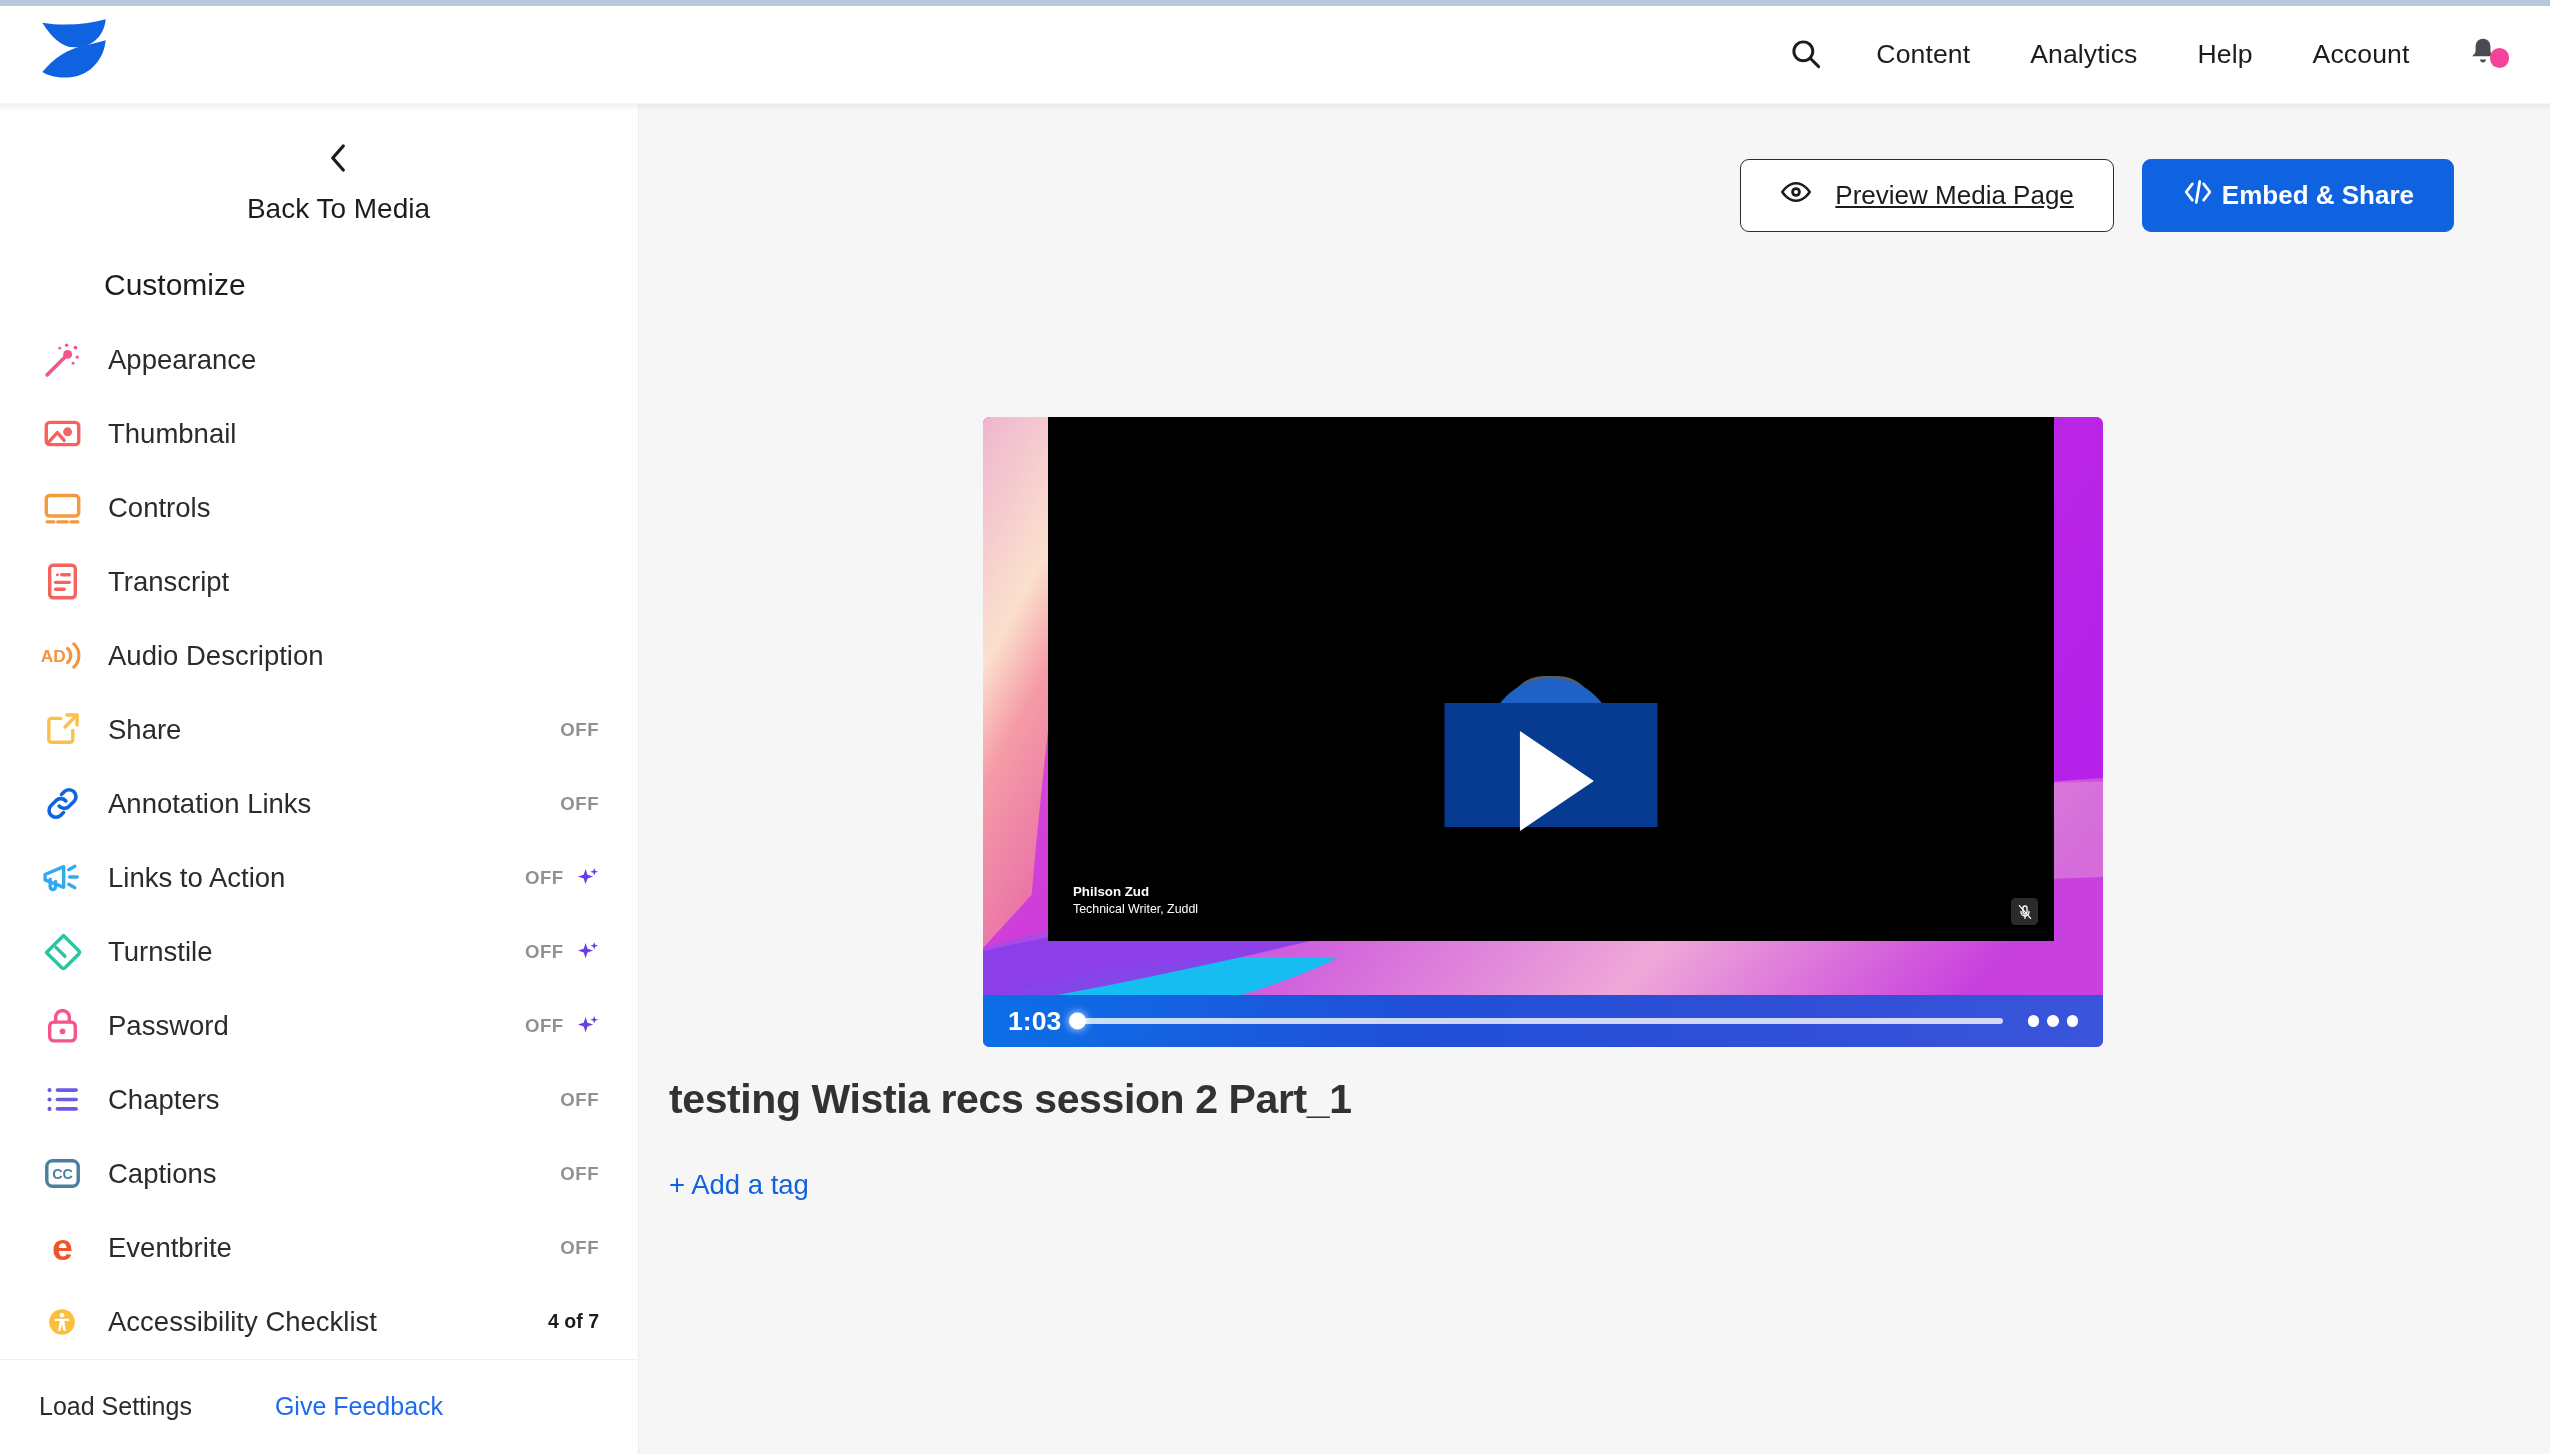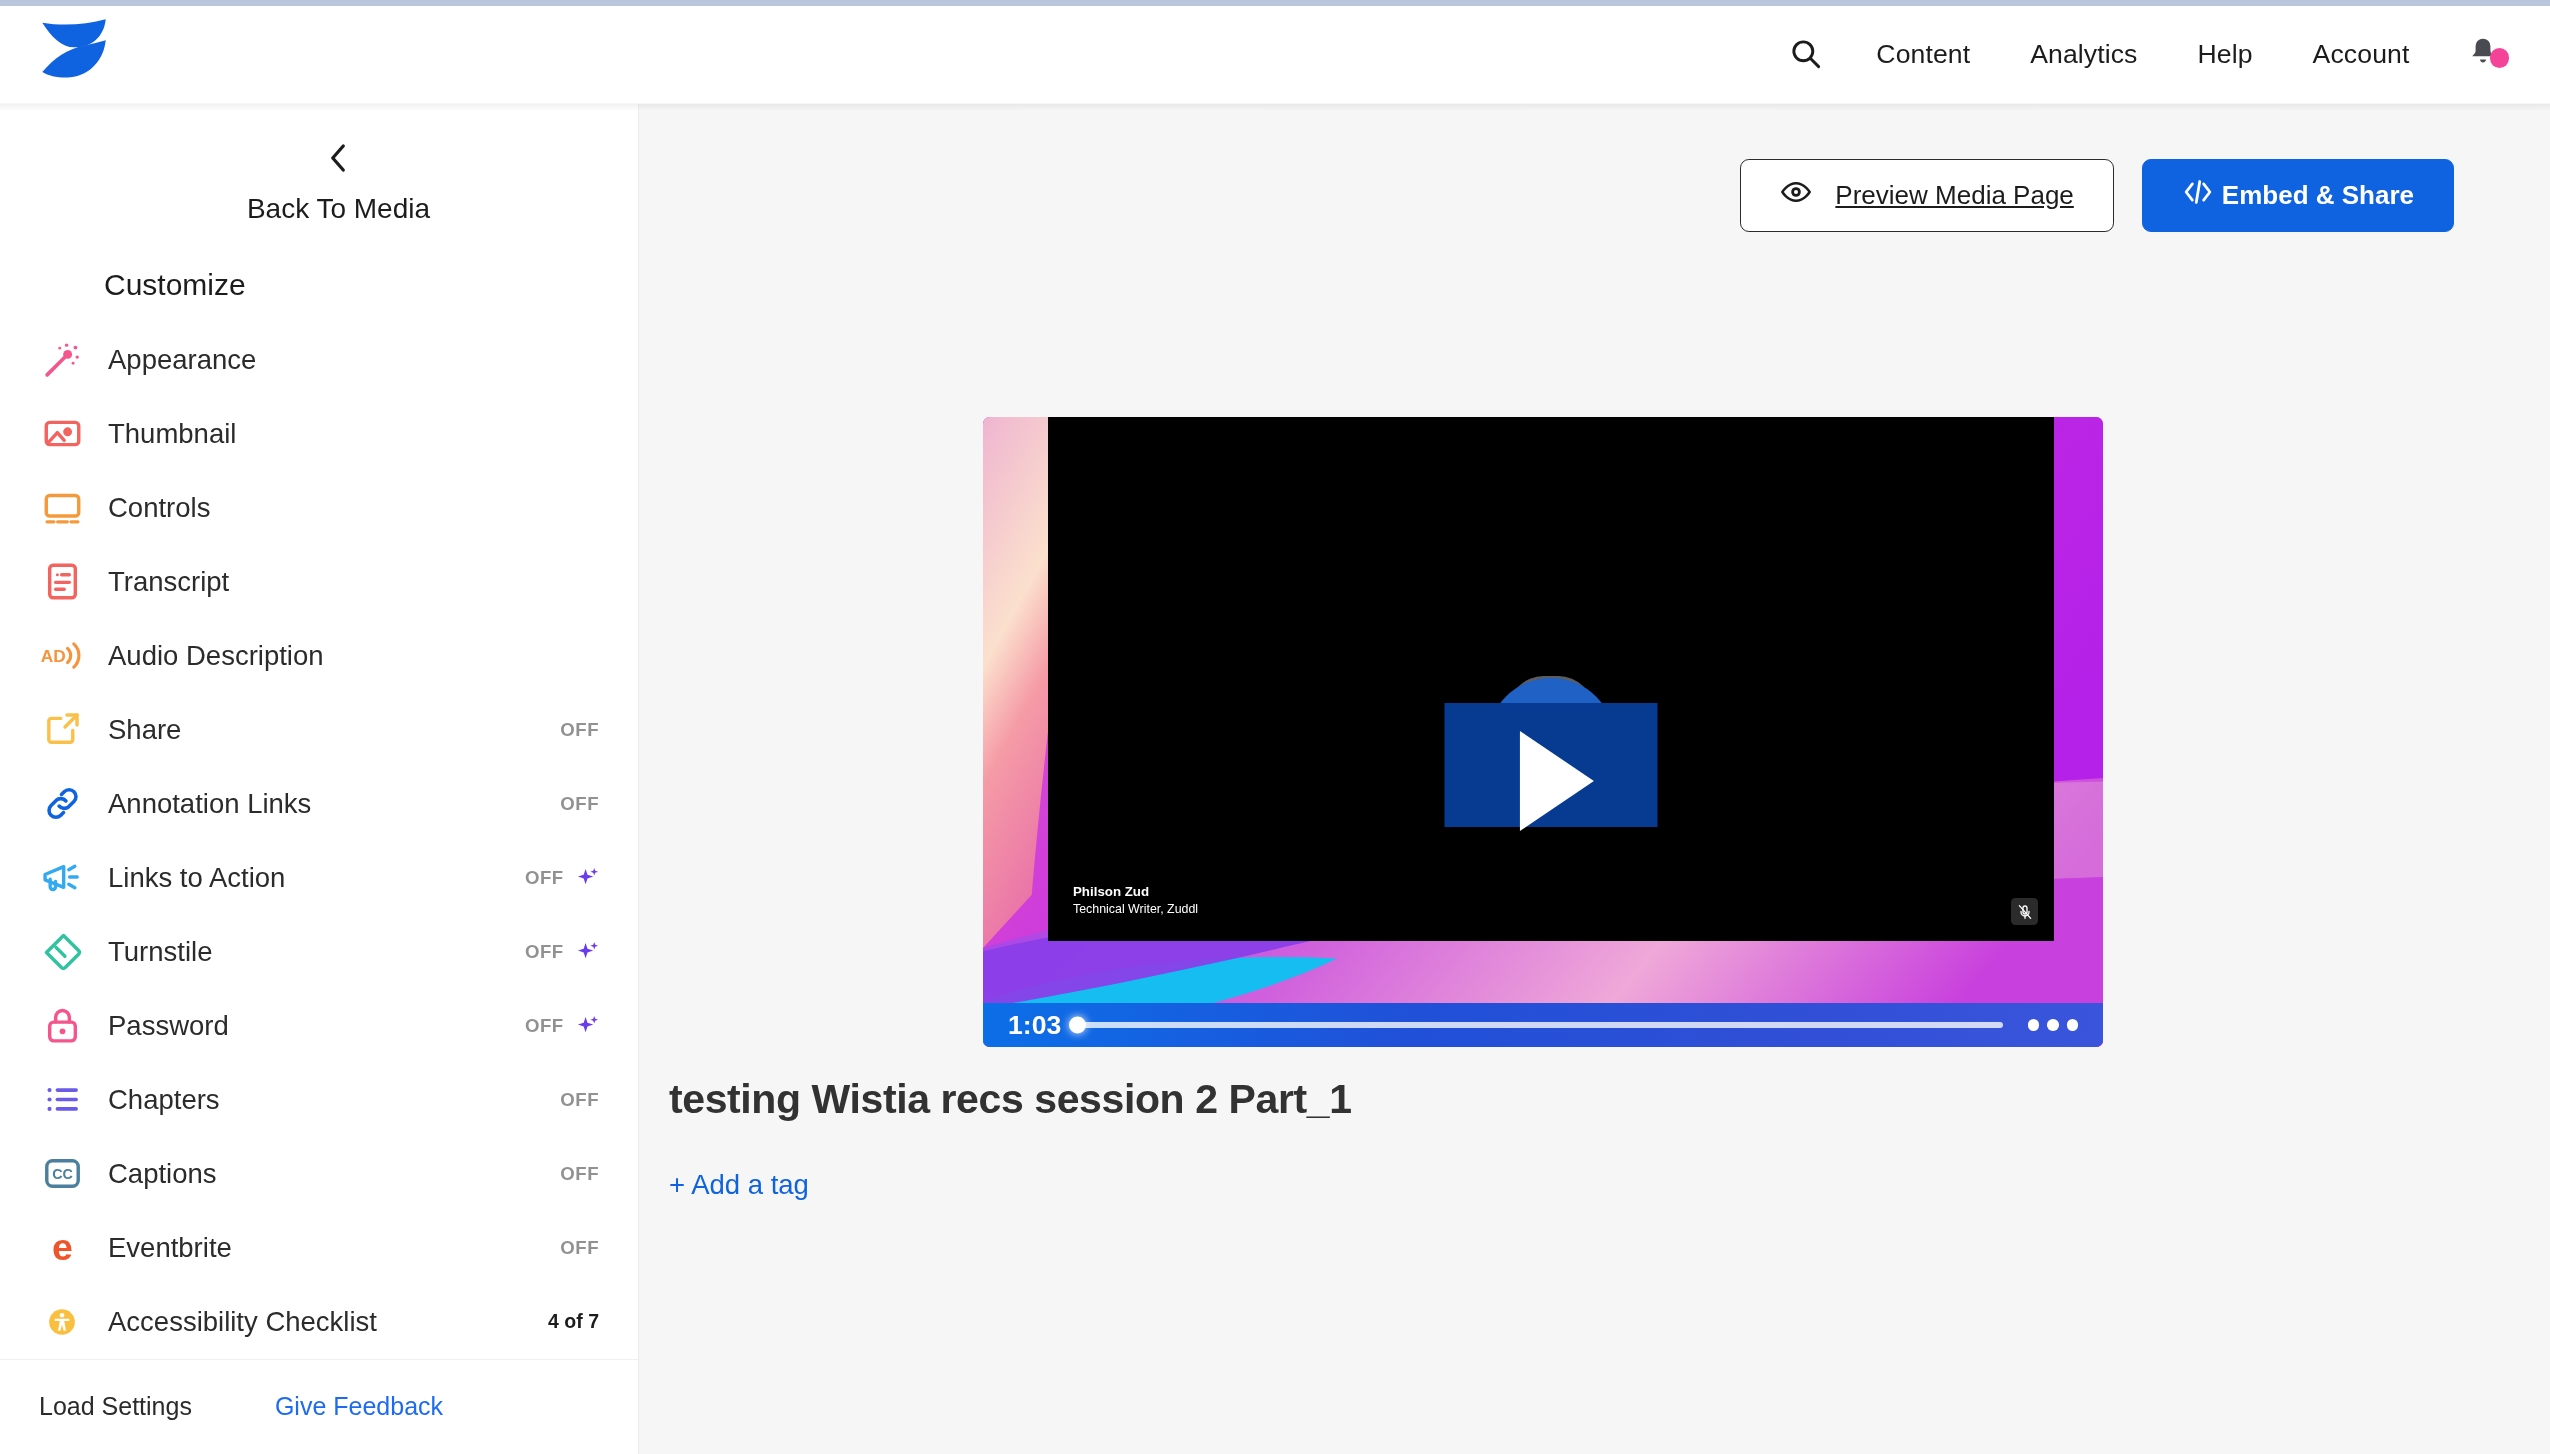--- a/index.html
+++ b/index.html
@@ -162,21 +162,21 @@
   .speaker-name .n { font-size:13.3px; font-weight:bold; }
   .speaker-name .r { font-size:12.4px; }
   .mute-badge {
     position:absolute; right:16px; bottom:16px;
     width:26.6px; height:26.6px; border-radius:4.4px;
     background:rgba(60,60,60,.72);
     display:flex; align-items:center; justify-content:center;
   }
 
   .controls {
-    position:absolute; left:0; bottom:0; width:1120px; height:44px;
+    position:absolute; left:0; bottom:0; width:1120px; height:52px;
     background:linear-gradient(100deg,#0b6fe8 0%,#2050d8 38%,#2f4fd6 70%,#3a55dc 100%);
     display:flex; align-items:center; padding:0 25px;
   }
   .ctrl-time { color:#ffffff; font-size:26.6px; font-weight:bold; margin-right:14px; }
   .ctrl-bar {
     flex:1; height:6.2px; background:rgba(255,255,255,.78); border-radius:3.5px;
     position:relative; margin-right:25px; cursor:pointer;
   }
   .ctrl-knob {
     position:absolute; left:-6.2px; top:50%; transform:translateY(-50%);

